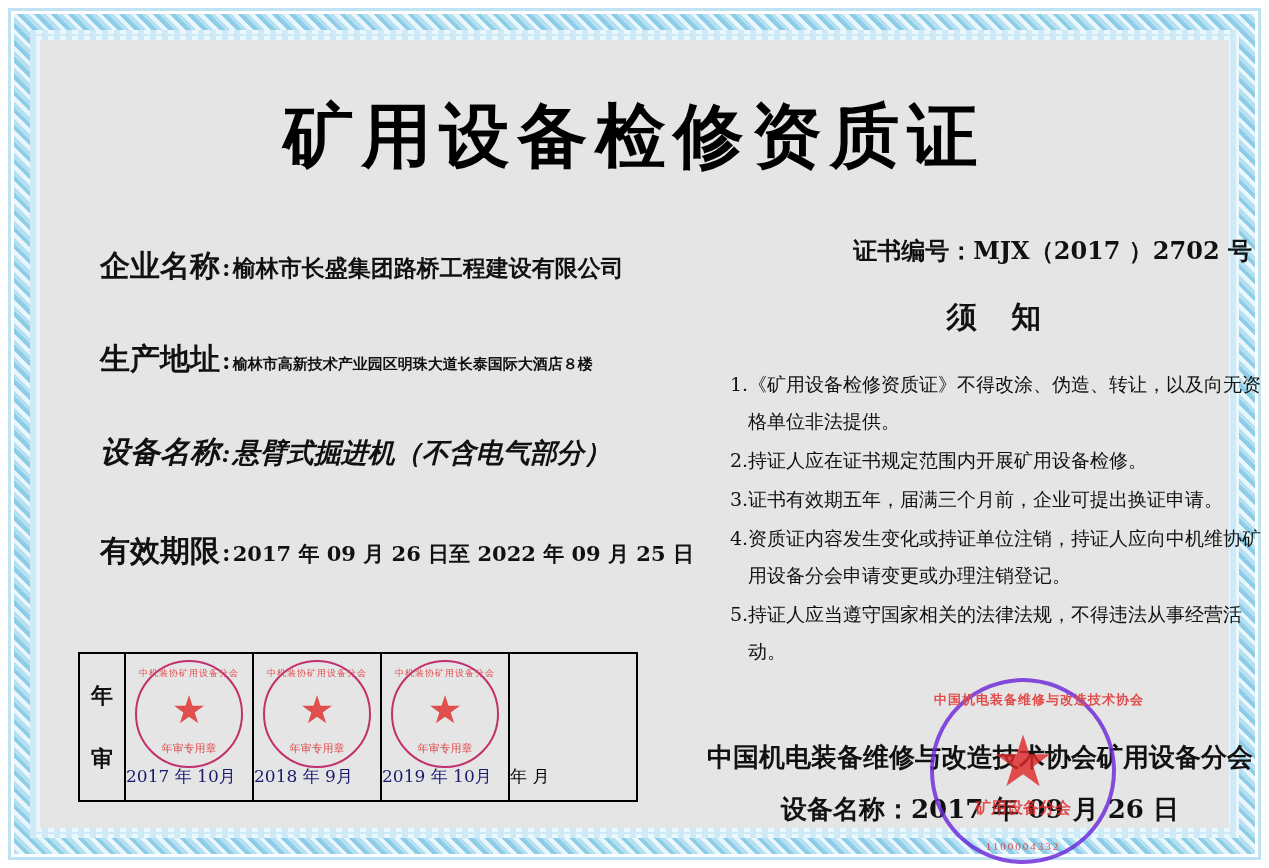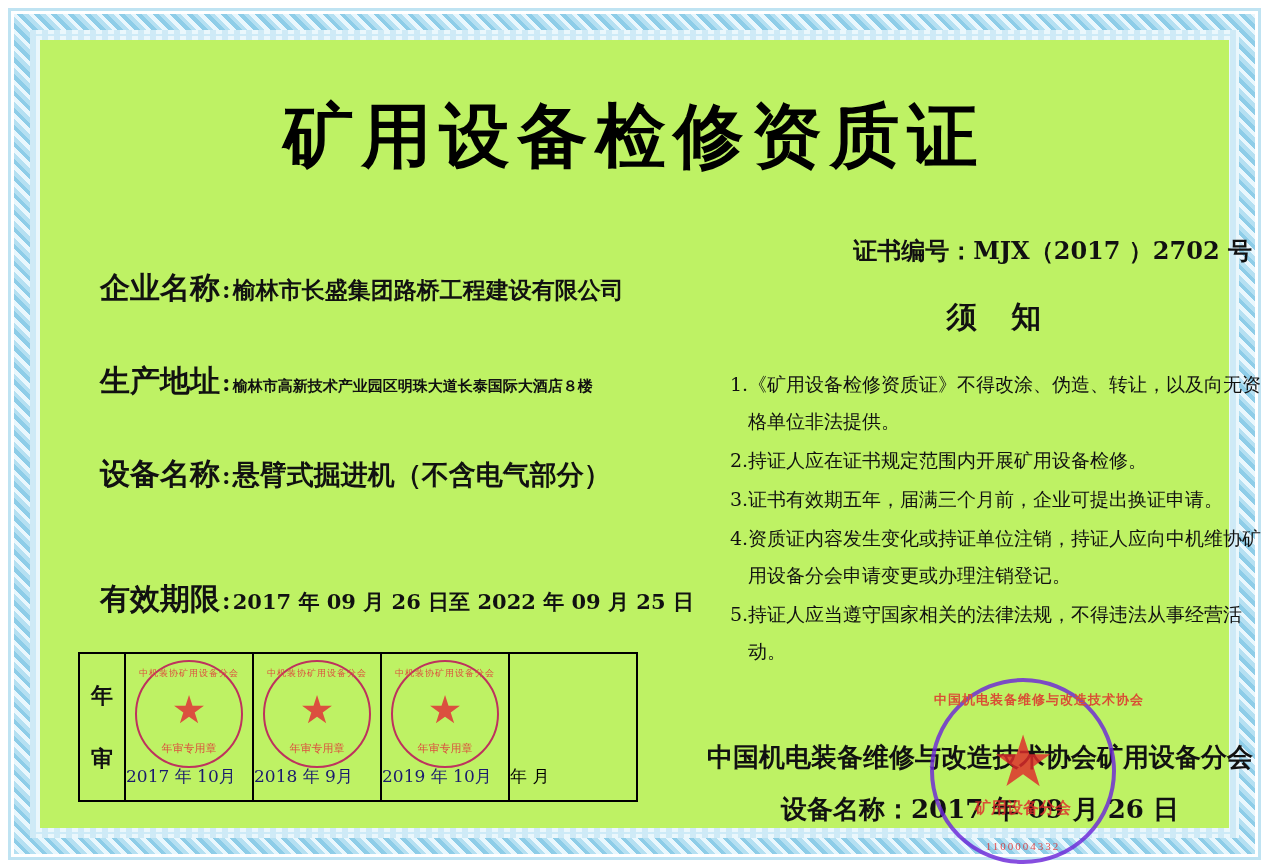--- a/index.html
+++ b/index.html
@@ -42,21 +42,21 @@
   }
   .border-inner-line {
     position: absolute;
     left: 34px; top: 34px; right: 34px; bottom: 34px;
     border: 2px solid #cdeaf7;
     box-sizing: border-box;
   }
   .page-inner {
     position: absolute;
     left: 40px; top: 40px; right: 40px; bottom: 40px;
-    background: #bef264;
+    background: #e5e5e5;
   }
 
   
   .title {
     position: absolute;
     top: 50px;
     left: 0;
     width: 100%;
     text-align: center;
     font-family: "DejaVu Serif", "Liberation Serif", serif;
@@ -64,21 +64,21 @@
     font-weight: bold;
     letter-spacing: 8px;
     color: #000;
     white-space: nowrap;
   }
 
   
   .left-col {
     position: absolute;
     left: 60px;
-    top: 228px;
+    top: 206px;
     width: 620px;
   }
   .field-row {
     display: flex;
     align-items: baseline;
     margin-bottom: 52px;
   }
   .field-label {
     font-size: 30px;
     font-weight: bold;
@@ -100,21 +100,21 @@
     font-weight: bold;
   }
   .field-value.equip {
     font-size: 27px;
   }
   .field-value.valid {
     font-size: 21px;
     font-weight: bold;
   }
   .field-row.addr { margin-bottom: 52px; }
-  .field-row.equip-row { margin-bottom: 84px; }
+  .field-row.equip-row { margin-bottom: 58px; font-style: italic; }
 
   
   .review-table {
     position: absolute;
     left: 38px;
     top: 612px;
     width: 560px;
     height: 150px;
     border: 2px solid #000;
     box-sizing: border-box;

